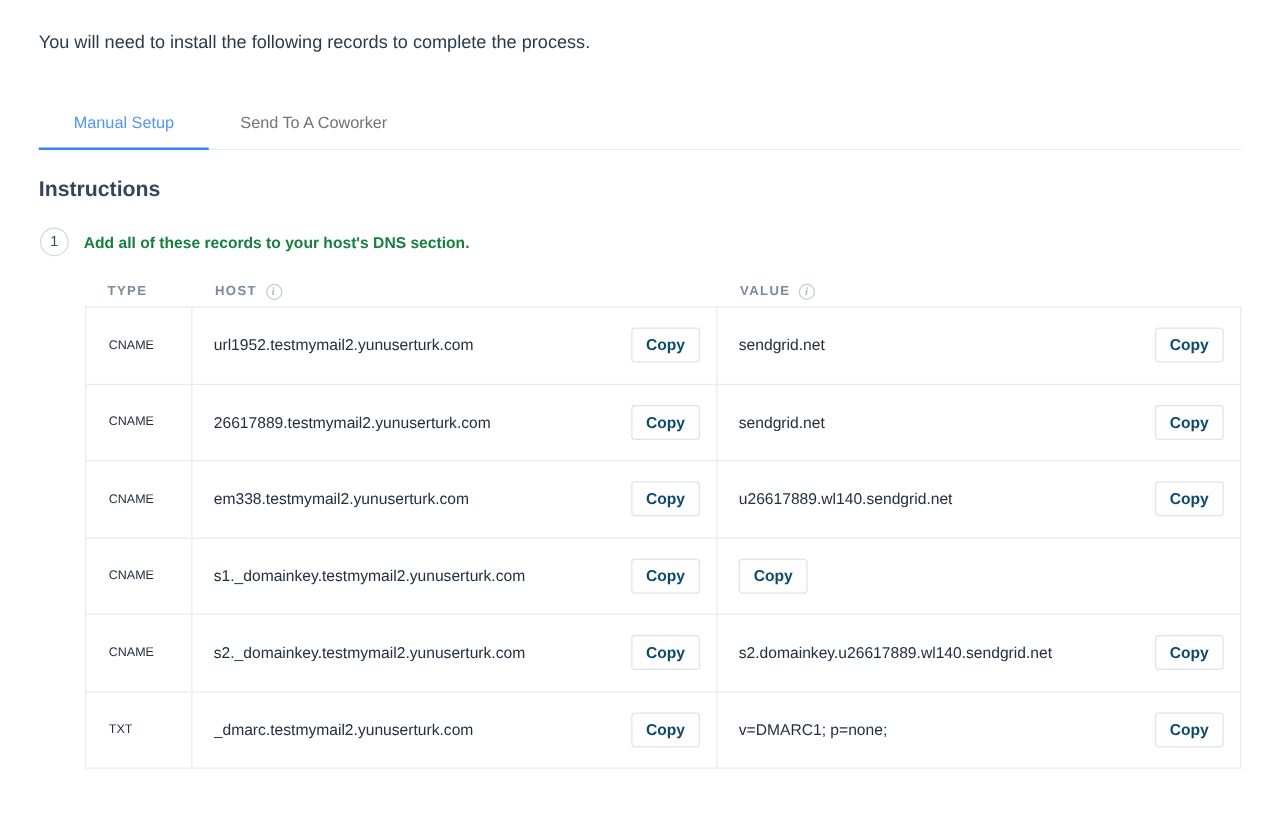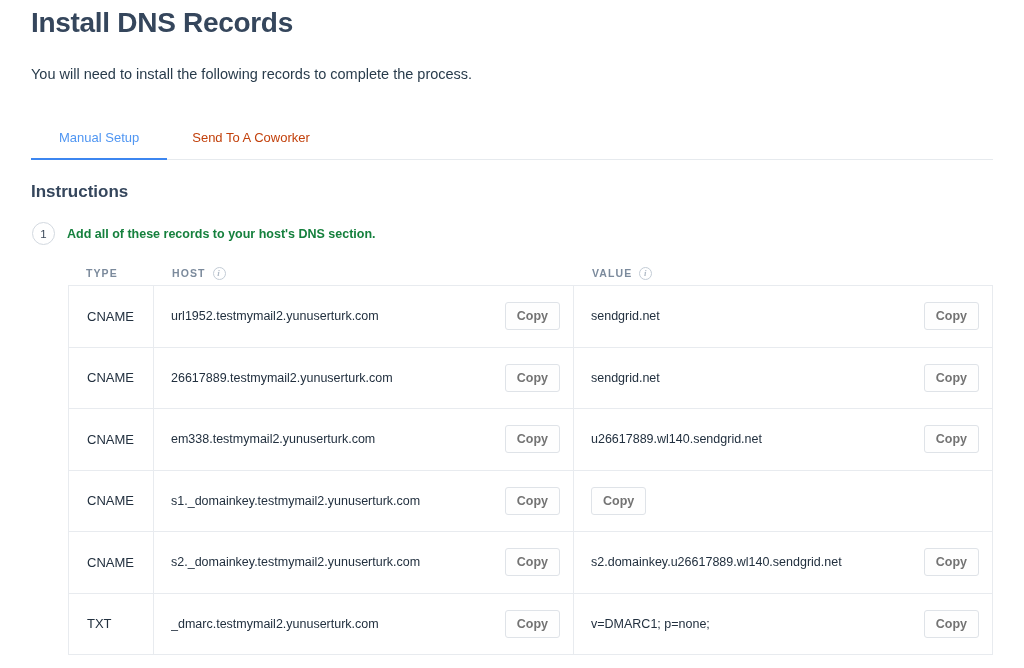--- a/index.html
+++ b/index.html
@@ -40,21 +40,21 @@
   .tabs {
     margin-top: 31px;
     display: flex;
     align-items: flex-end;
     border-bottom: 1px solid #e6eaee;
     height: 45px;
   }
 
   .tab {
     font-size: 13px;
-    color: #c2410c;
+    color: #737373;
     padding: 0 0 13px 0;
     margin-right: 28px;
     cursor: pointer;
     position: relative;
     line-height: 16px;
   }
   .tab:first-child { padding-left: 28px; padding-right: 28px; margin-right: 0; }
   .tab:nth-child(2) { padding-left: 25px; padding-right: 25px; }
 
   .tab.active {
@@ -165,21 +165,21 @@
     align-items: center;
     font-size: 12.5px;
     color: #22303f;
     height: 100%;
   }
 
   .cell-type {
     width: 87px;
     padding-left: 18px;
     border-right: 1px solid #e8ebef;
-    font-size: 13px;
+    font-size: 10px;
     text-align: center;
   }
 
   .cell-host,
   .cell-value {
     flex: 0 0 auto;
     padding-left: 17px;
     padding-right: 13px;
     justify-content: space-between;
   }
@@ -191,35 +191,34 @@
     overflow: hidden;
     white-space: nowrap;
     text-overflow: ellipsis;
   }
 
   .copy-btn {
     flex: 0 0 auto;
     border: 1px solid #dfe3e8;
     border-radius: 3px;
     background: #fefefe;
-    color: #737373;
+    color: #0c4a6e;
     font-family: "Liberation Sans", sans-serif;
     font-size: 12.5px;
     font-weight: bold;
     padding: 6px 11px;
     cursor: pointer;
     line-height: 14px;
   }
 </style>
 </head>
 <body>
 
 <div class="page">
 
-  <h1 class="page-title">Install DNS Records</h1>
 
   <p class="page-subtitle">You will need to install the following records to complete the process.</p>
 
   <div class="tabs">
     <div class="tab active">
       <span>Manual Setup</span>
     </div>
     <div class="tab">
       <span>Send To A Coworker</span>
     </div>

